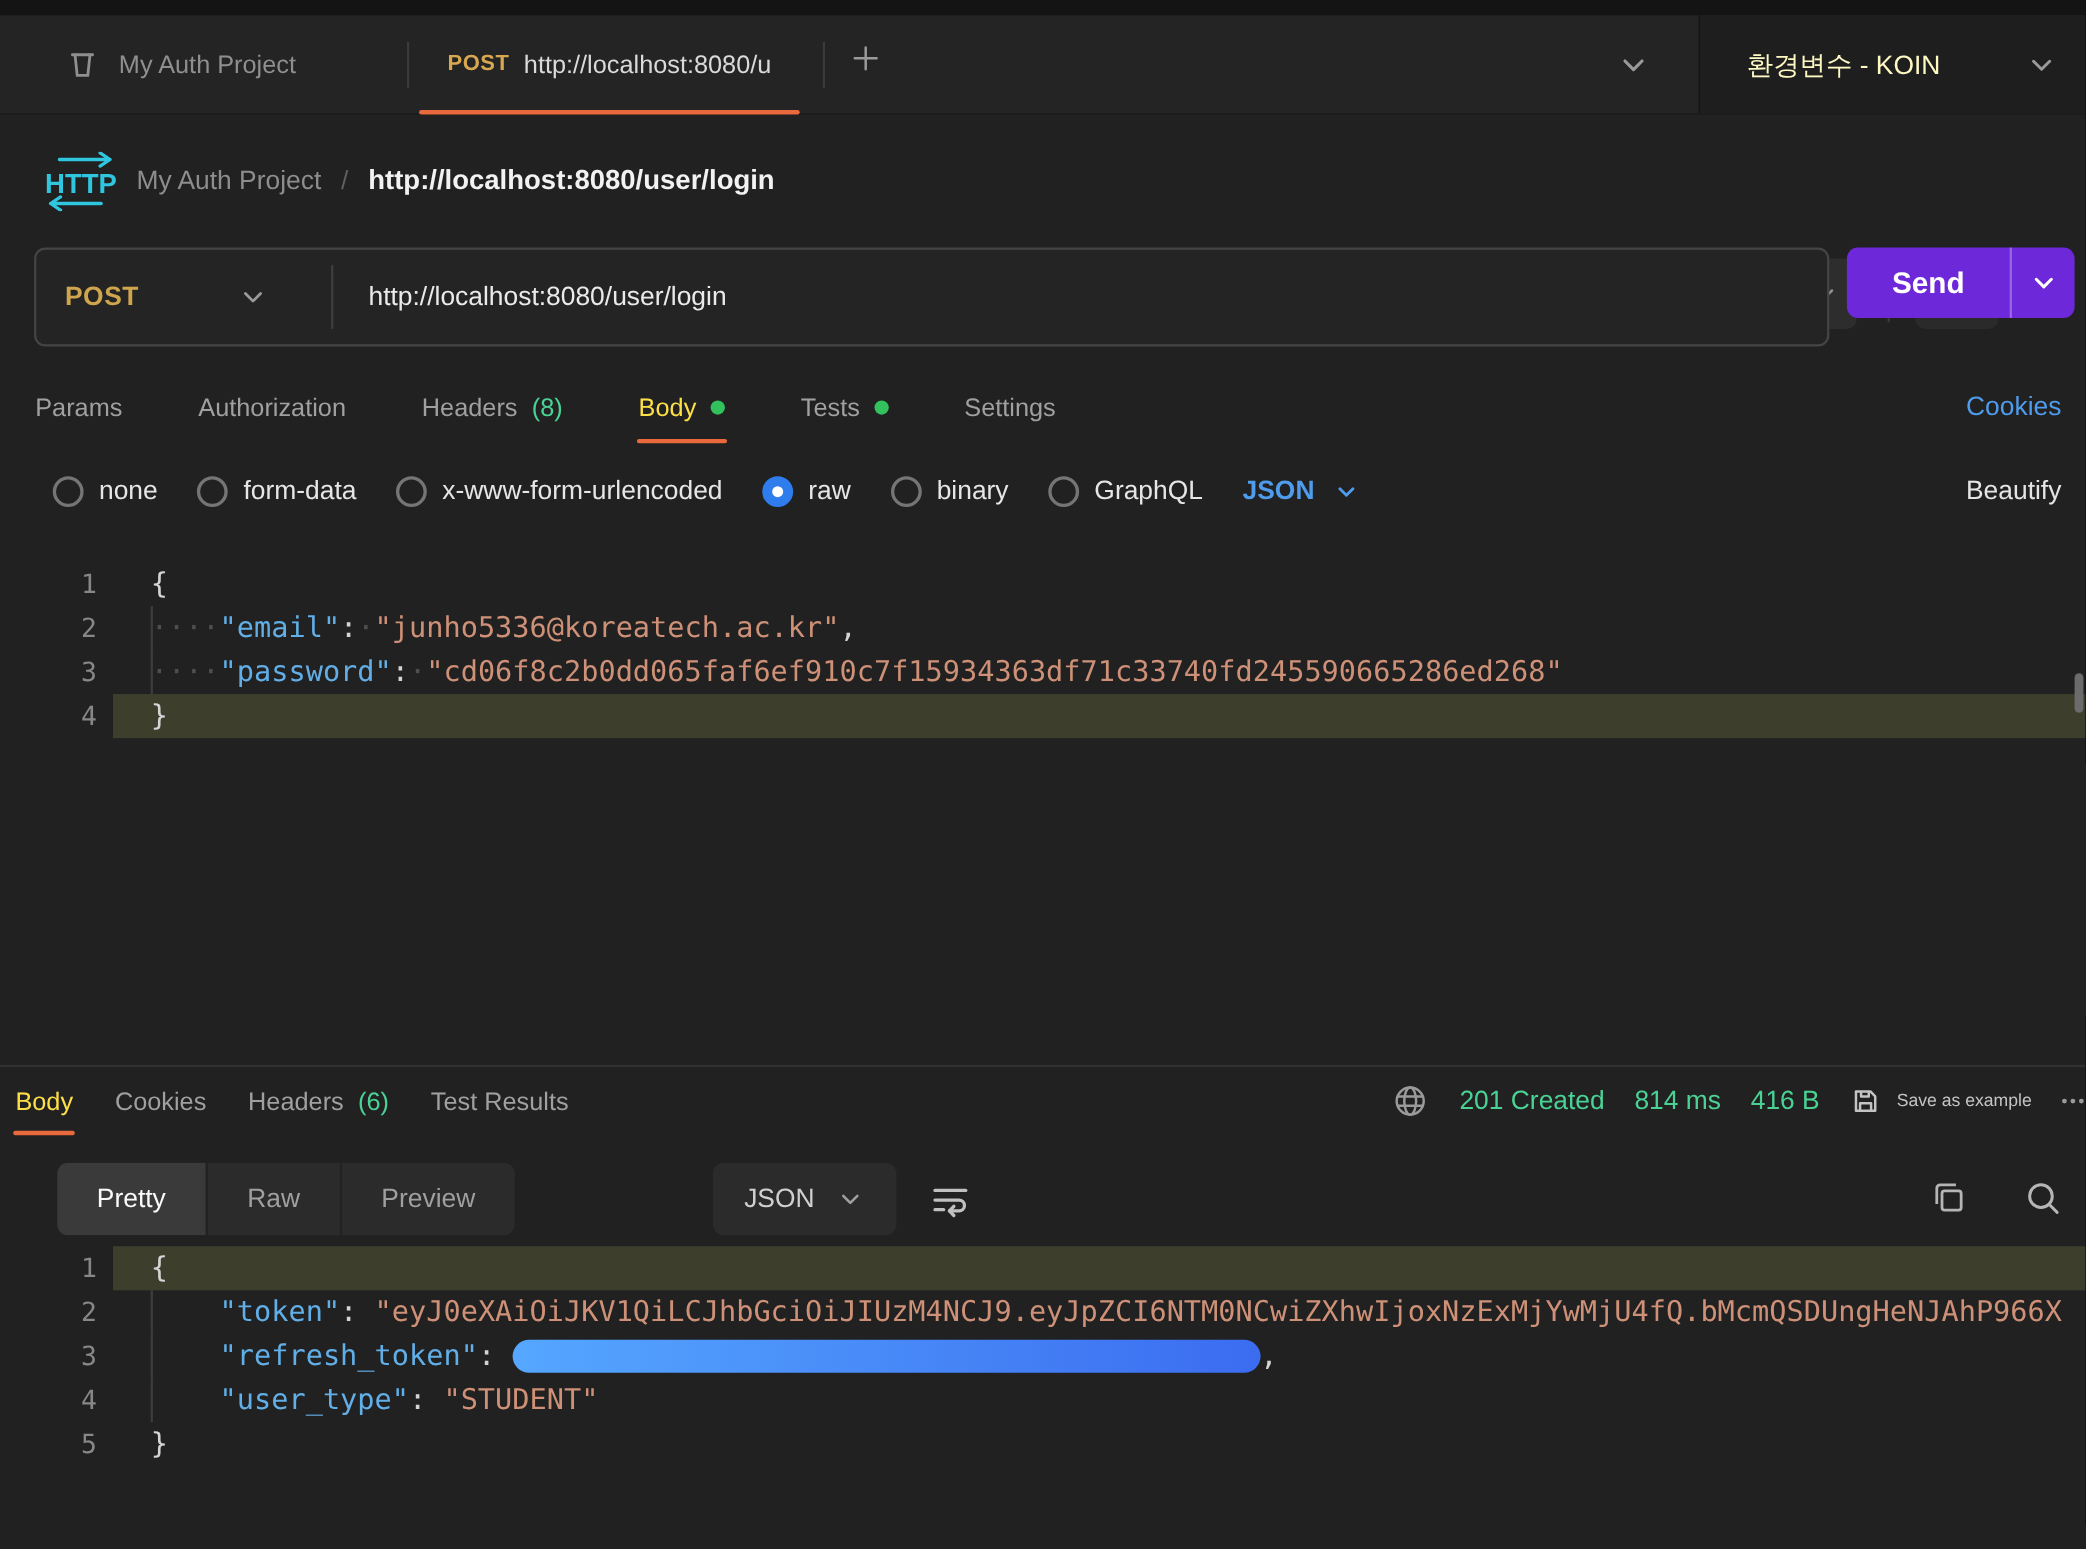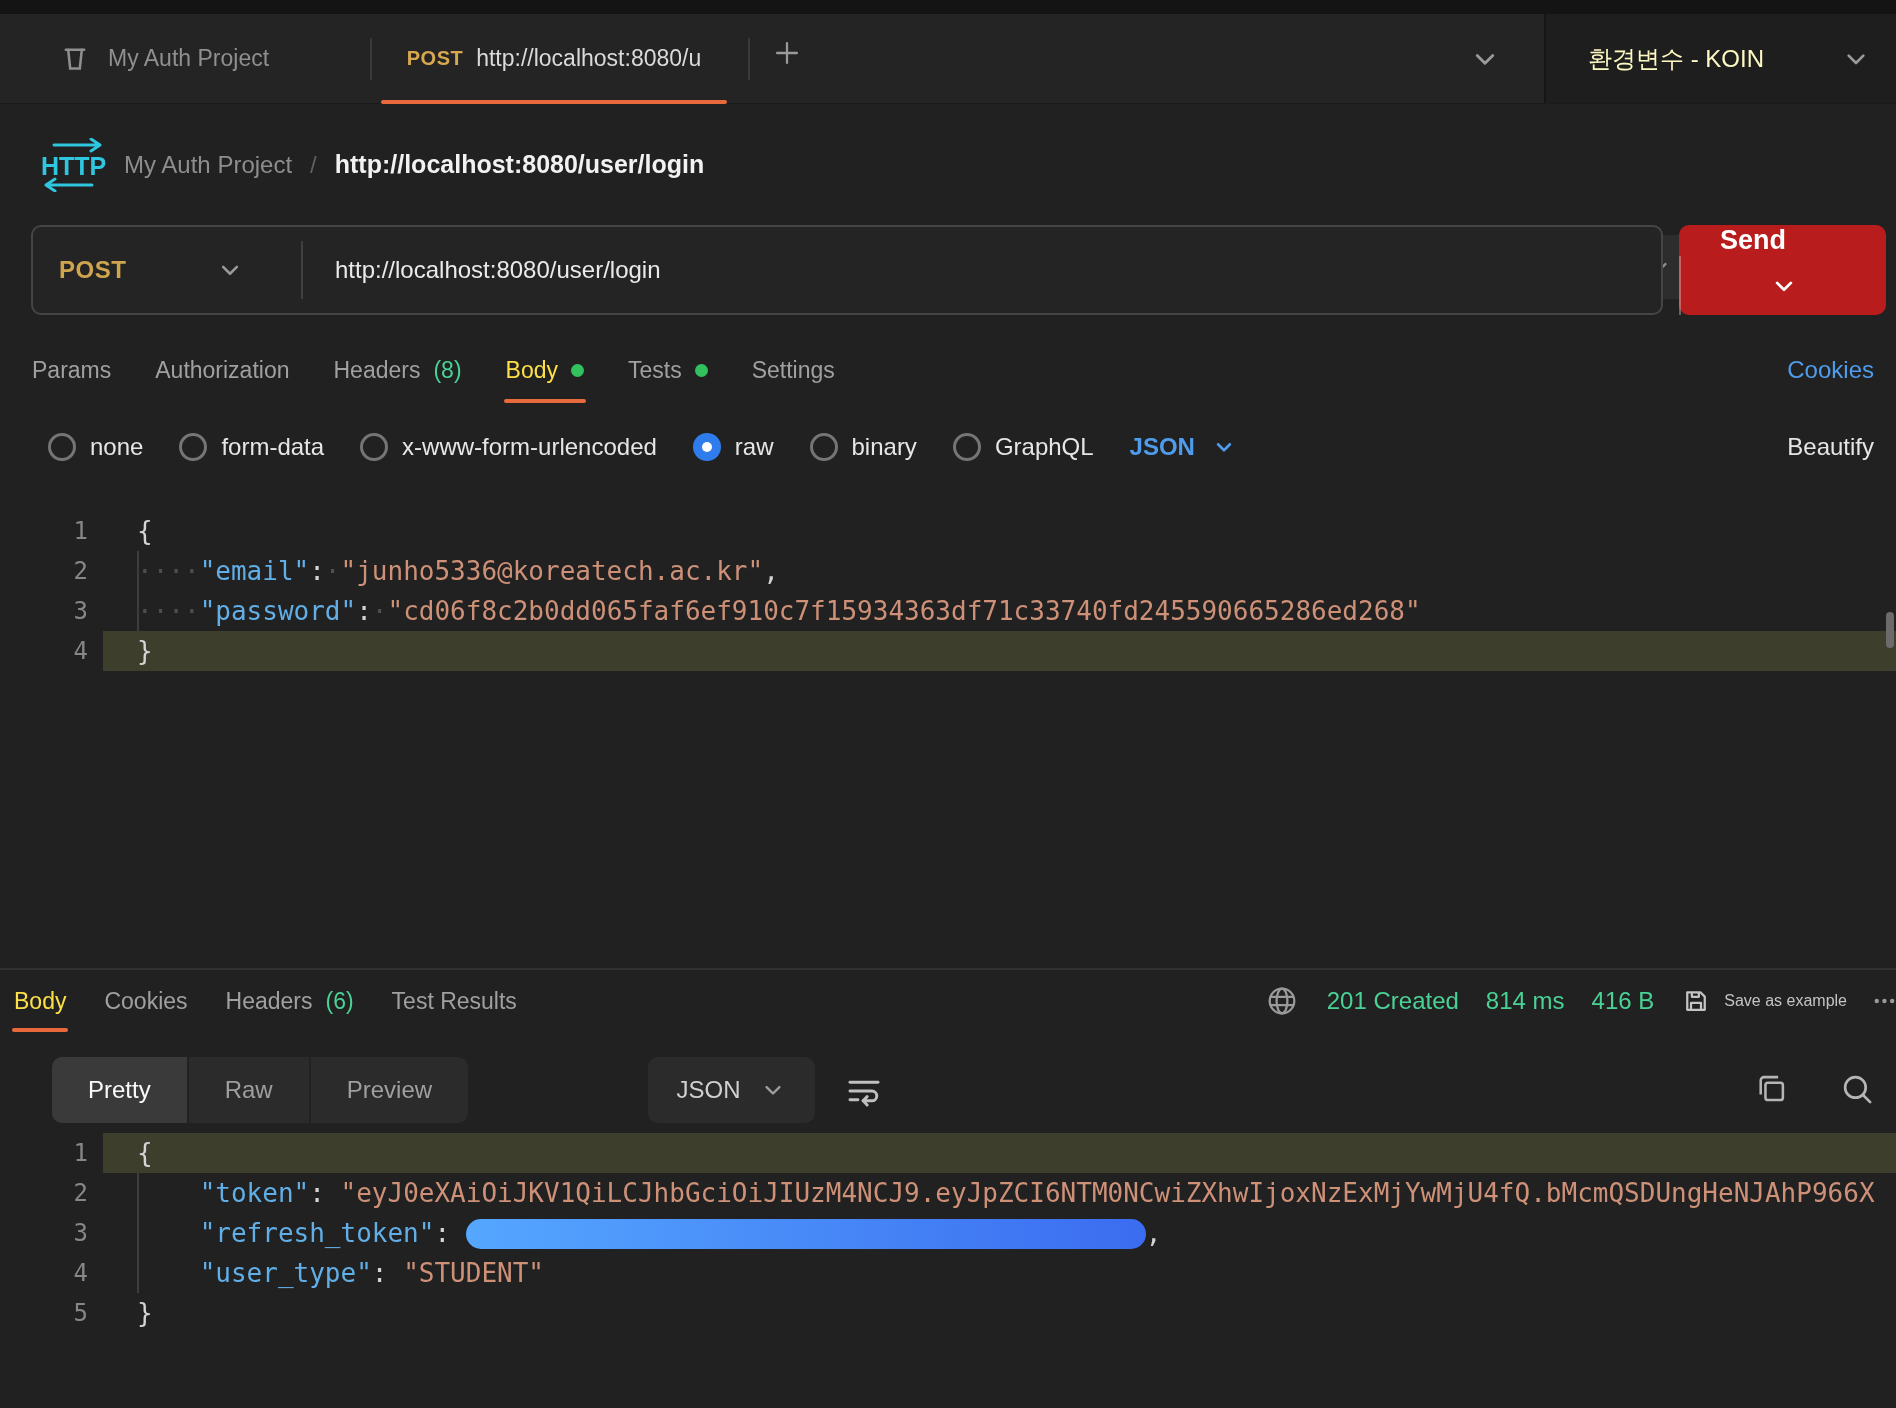--- a/index.html
+++ b/index.html
@@ -37,26 +37,26 @@
   .pencil-btn{left:1741px;top:131px;width:76px;height:64px;background:#2a2a2a;border-radius:9px;display:flex;align-items:center;justify-content:center;color:#e6e6e6;}
   .comment-btn{left:1834px;top:143px;width:48px;height:40px;display:flex;align-items:center;justify-content:center;color:#9a9a9a;}
 
   
   .urlbar{left:31px;top:225px;width:1632px;height:90px;background:#242424;border:2px solid #454545;border-radius:10px;box-sizing:border-box;display:flex;align-items:center;}
   .method-box{display:flex;align-items:center;width:242px;padding-left:26px;gap:0;position:relative;height:100%;cursor:pointer;}
   .method-label{color:#cfa54e;font-weight:bold;font-size:24px;letter-spacing:.5px;}
   .method-chevron{position:absolute;left:182px;color:#9a9a9a;}
   .url-div{width:2px;height:58px;background:#3f3f3f;}
   .url-text{padding-left:32px;color:#eaeaea;font-size:24px;}
-  .send-btn{left:1679px;top:225px;width:207px;height:90px;background:#b91c1c;border-radius:10px;display:flex;color:#fff;flex-direction:column;}
+  .send-btn{left:1679px;top:225px;width:207px;height:64px;background:#6d28d9;border-radius:10px;display:flex;color:#fff;}
   .send-main{width:148px;display:flex;align-items:center;justify-content:center;font-size:27px;font-weight:bold;}
   .send-split{flex:1;border-left:2px solid rgba(255,255,255,.3);display:flex;align-items:center;justify-content:center;}
 
   
-  .req-tabs{left:0;top:337px;width:100%;height:66px;display:flex;align-items:center;padding-left:32px;gap:44px;box-sizing:border-box;}
+  .req-tabs{left:0;top:337px;width:100%;height:66px;display:flex;align-items:center;padding-left:32px;gap:69px;box-sizing:border-box;}
   .tab{position:relative;height:100%;display:flex;align-items:center;gap:13px;color:#a0a0a0;font-size:23px;cursor:pointer;}
   .tab.active{color:#fde047;}
   .tab.active::after{content:"";position:absolute;left:-2px;right:-2px;bottom:0;height:4px;background:#e8693c;border-radius:2px;}
   .tab .count{color:#4ad295;}
   .dot{width:13px;height:13px;border-radius:50%;background:#31c25e;}
   .cookies-link{position:absolute;right:22px;color:#4e9ceb;font-size:24px;cursor:pointer;}
 
   
   .modes-row{left:0;top:418px;width:100%;height:58px;display:flex;align-items:center;padding-left:48px;gap:36px;box-sizing:border-box;position:absolute;}
   .mode{display:flex;align-items:center;gap:14px;color:#e6e6e6;font-size:24px;cursor:pointer;}

